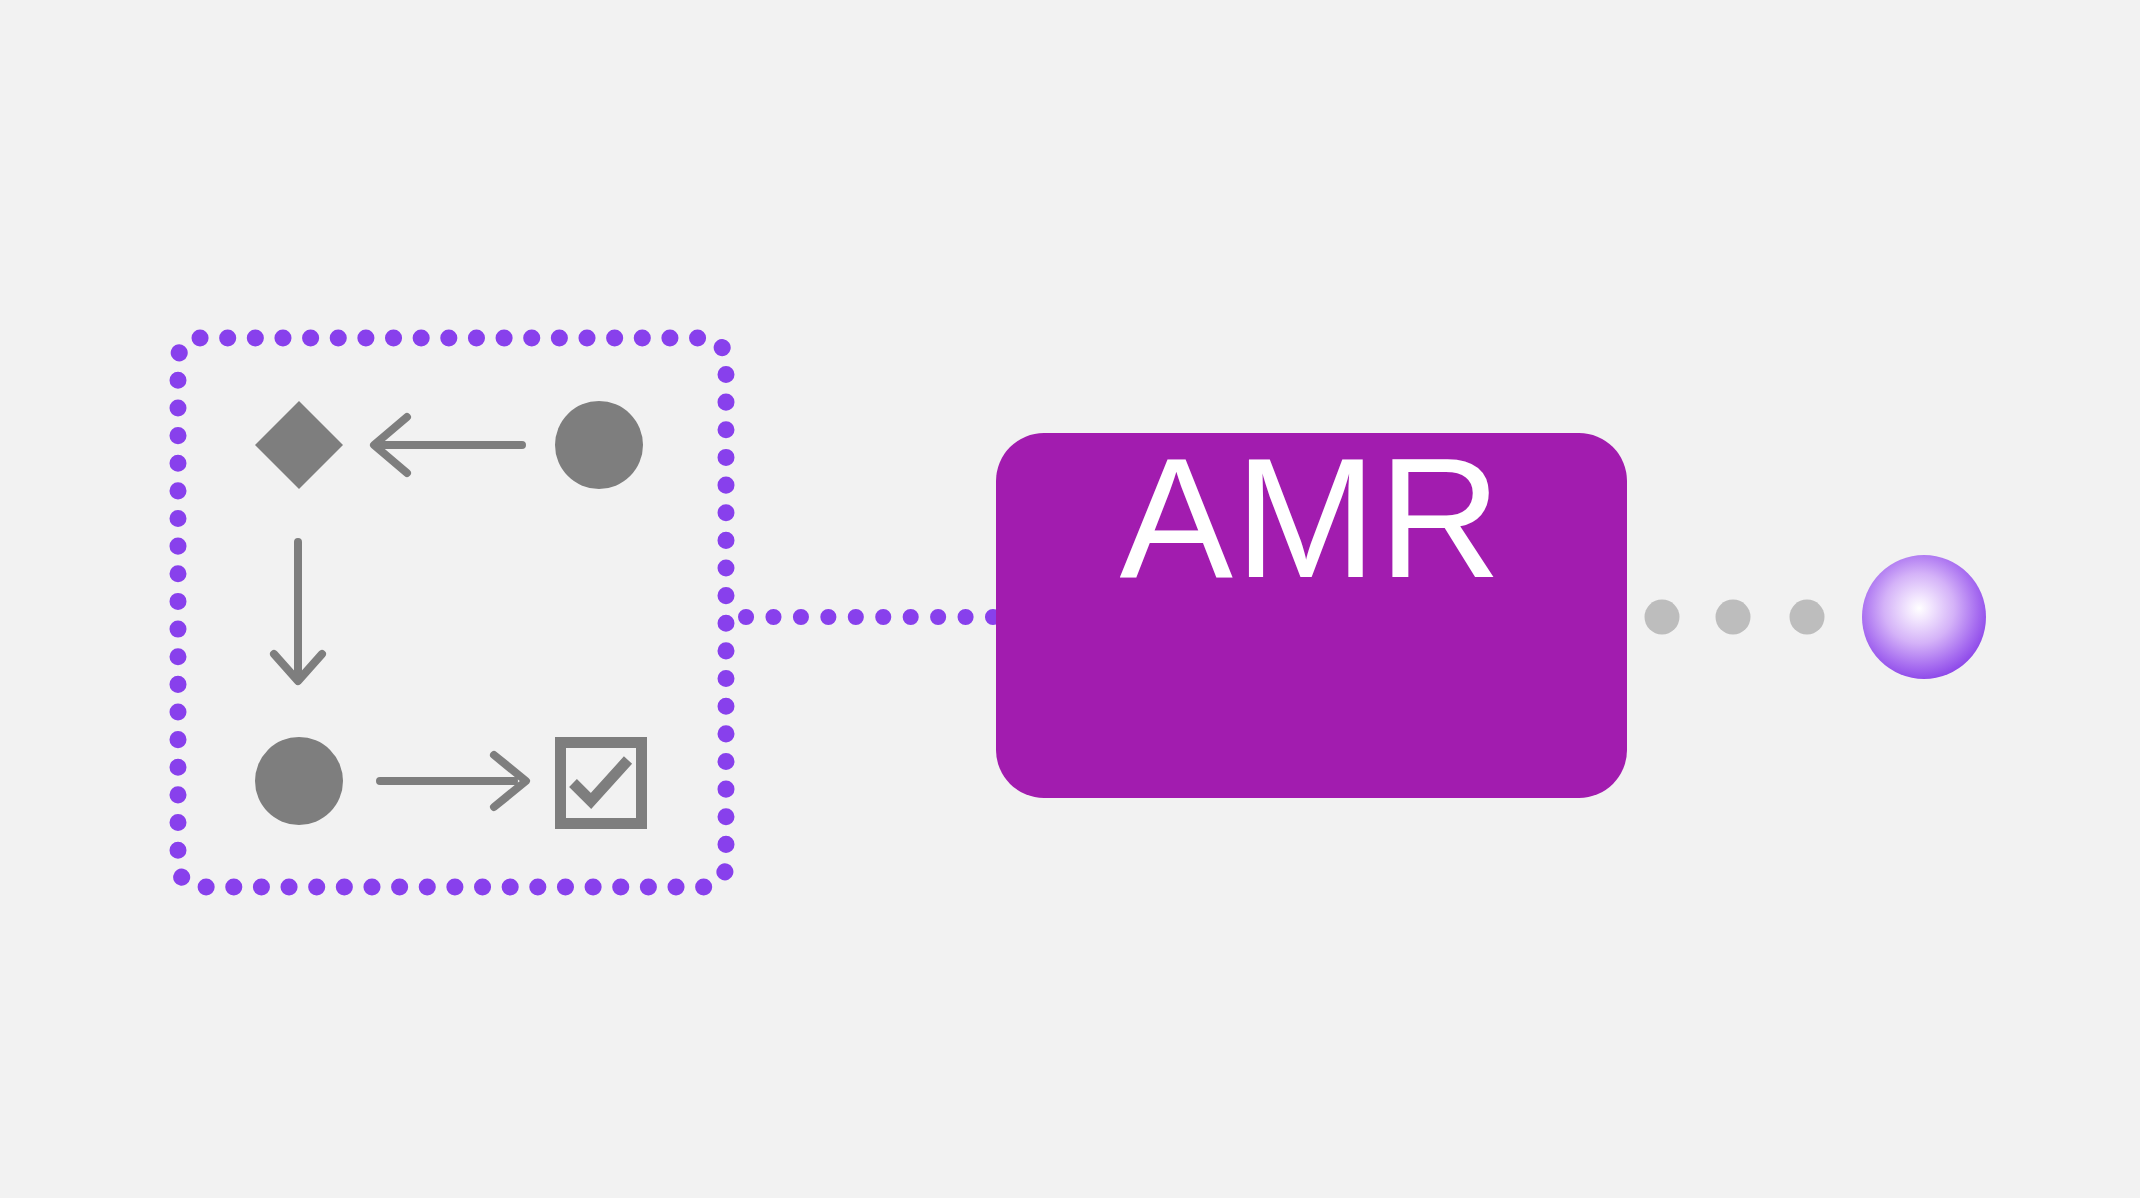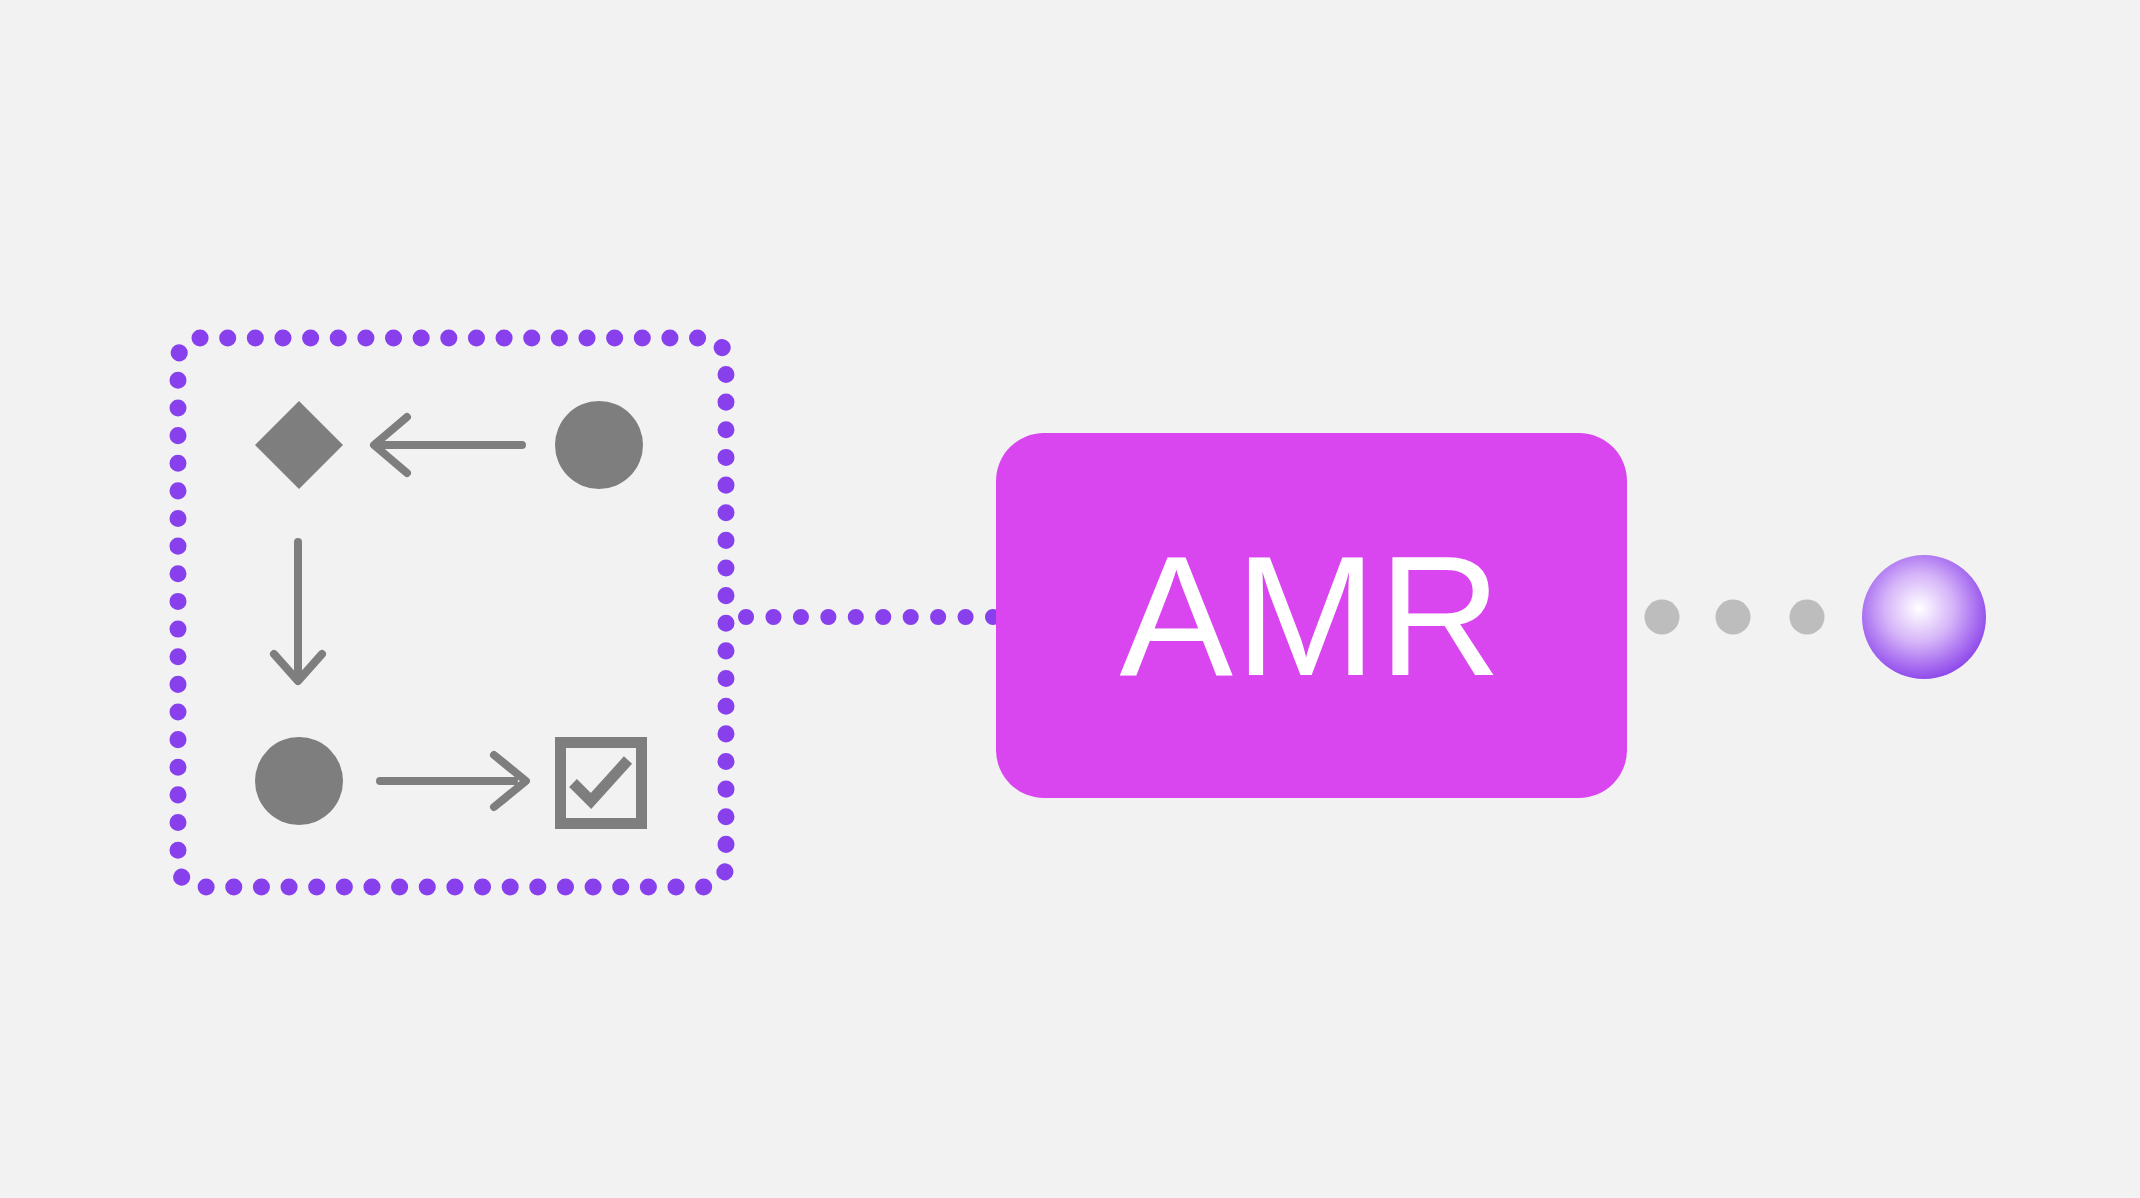--- a/index.html
+++ b/index.html
@@ -11,24 +11,24 @@
     overflow: hidden;
     font-family: "Liberation Sans", sans-serif;
   }
   .scene-svg { position: absolute; left: 0; top: 0; }
   .amr-node {
     position: absolute;
     left: 996px;
     top: 433px;
     width: 631px;
     height: 365px;
-    background: #d946ef;
+    background: #a21caf;
     border-radius: 48px;
     display: flex;
-    align-items: center;
+    align-items: flex-start;
     justify-content: center;
   }
   .amr-label {
     color: #ffffff;
     font-size: 170px;
     font-weight: 300;
     letter-spacing: 2px;
     line-height: 1;
     user-select: none;
   }

